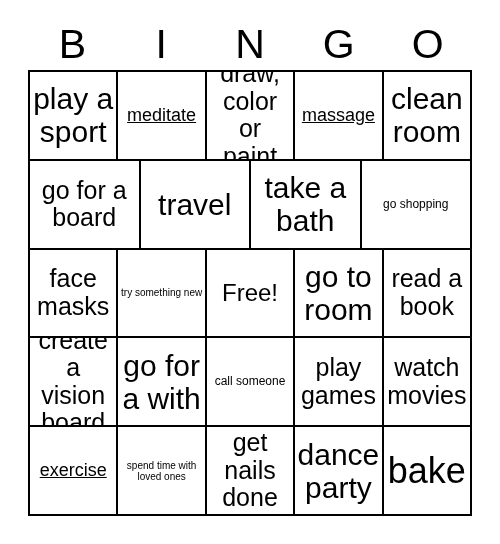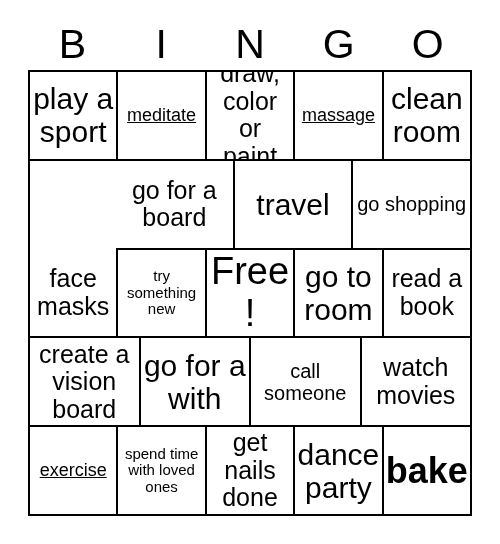--- a/index.html
+++ b/index.html
@@ -70,27 +70,27 @@
     overflow: hidden;
     line-height: 1.1;
     color: #000000;
     word-wrap: break-word;
   }
   .cell .txt {
     display: block;
     width: 100%;
   }
   
-  .fs-xxl .txt { font-size: 36px; font-weight: bold; }
-  .fs-xl  .txt { font-size: 38px; }
+  .fs-xxl .txt { font-size: 36px; }
+  .fs-xl  .txt { font-size: 24px; }
   .fs-lg  .txt { font-size: 30px; }
   .fs-md  .txt { font-size: 25px; }
   .fs-sm  .txt { font-size: 18px; text-decoration: underline; }
-  .fs-xs  .txt { font-size: 20px; }
-  .fs-xxs .txt { font-size: 15px; }
+  .fs-xs  .txt { font-size: 12px; }
+  .fs-xxs .txt { font-size: 10px; }
 </style>
 </head>
 <body>
 
 <div class="card">
 
   <div class="header-row">
     <div class="header-cell">B</div>
     <div class="header-cell">I</div>
     <div class="header-cell">N</div>
@@ -118,20 +118,23 @@
         </div>
     </div>
 
     <div class="grid-row">
       <div class="cell fs-md">
           <span class="txt">go for a board</span>
         </div>
       <div class="cell fs-lg">
           <span class="txt">travel</span>
         </div>
+      <div class="cell fs-lg">
+          <span class="txt">take a bath</span>
+        </div>
       <div class="cell fs-xs">
           <span class="txt">go shopping</span>
         </div>
     </div>
 
     <div class="grid-row">
       <div class="cell fs-md">
           <span class="txt">face masks</span>
         </div>
       <div class="cell fs-xxs">
@@ -152,20 +155,23 @@
       <div class="cell fs-md">
           <span class="txt">create a vision board</span>
         </div>
       <div class="cell fs-lg">
           <span class="txt">go for a with</span>
         </div>
       <div class="cell fs-xs">
           <span class="txt">call someone</span>
         </div>
       <div class="cell fs-md">
+          <span class="txt">play games</span>
+        </div>
+      <div class="cell fs-md">
           <span class="txt">watch movies</span>
         </div>
     </div>
 
     <div class="grid-row">
       <div class="cell fs-sm">
           <span class="txt">exercise</span>
         </div>
       <div class="cell fs-xxs">
           <span class="txt">spend time with loved ones</span>

